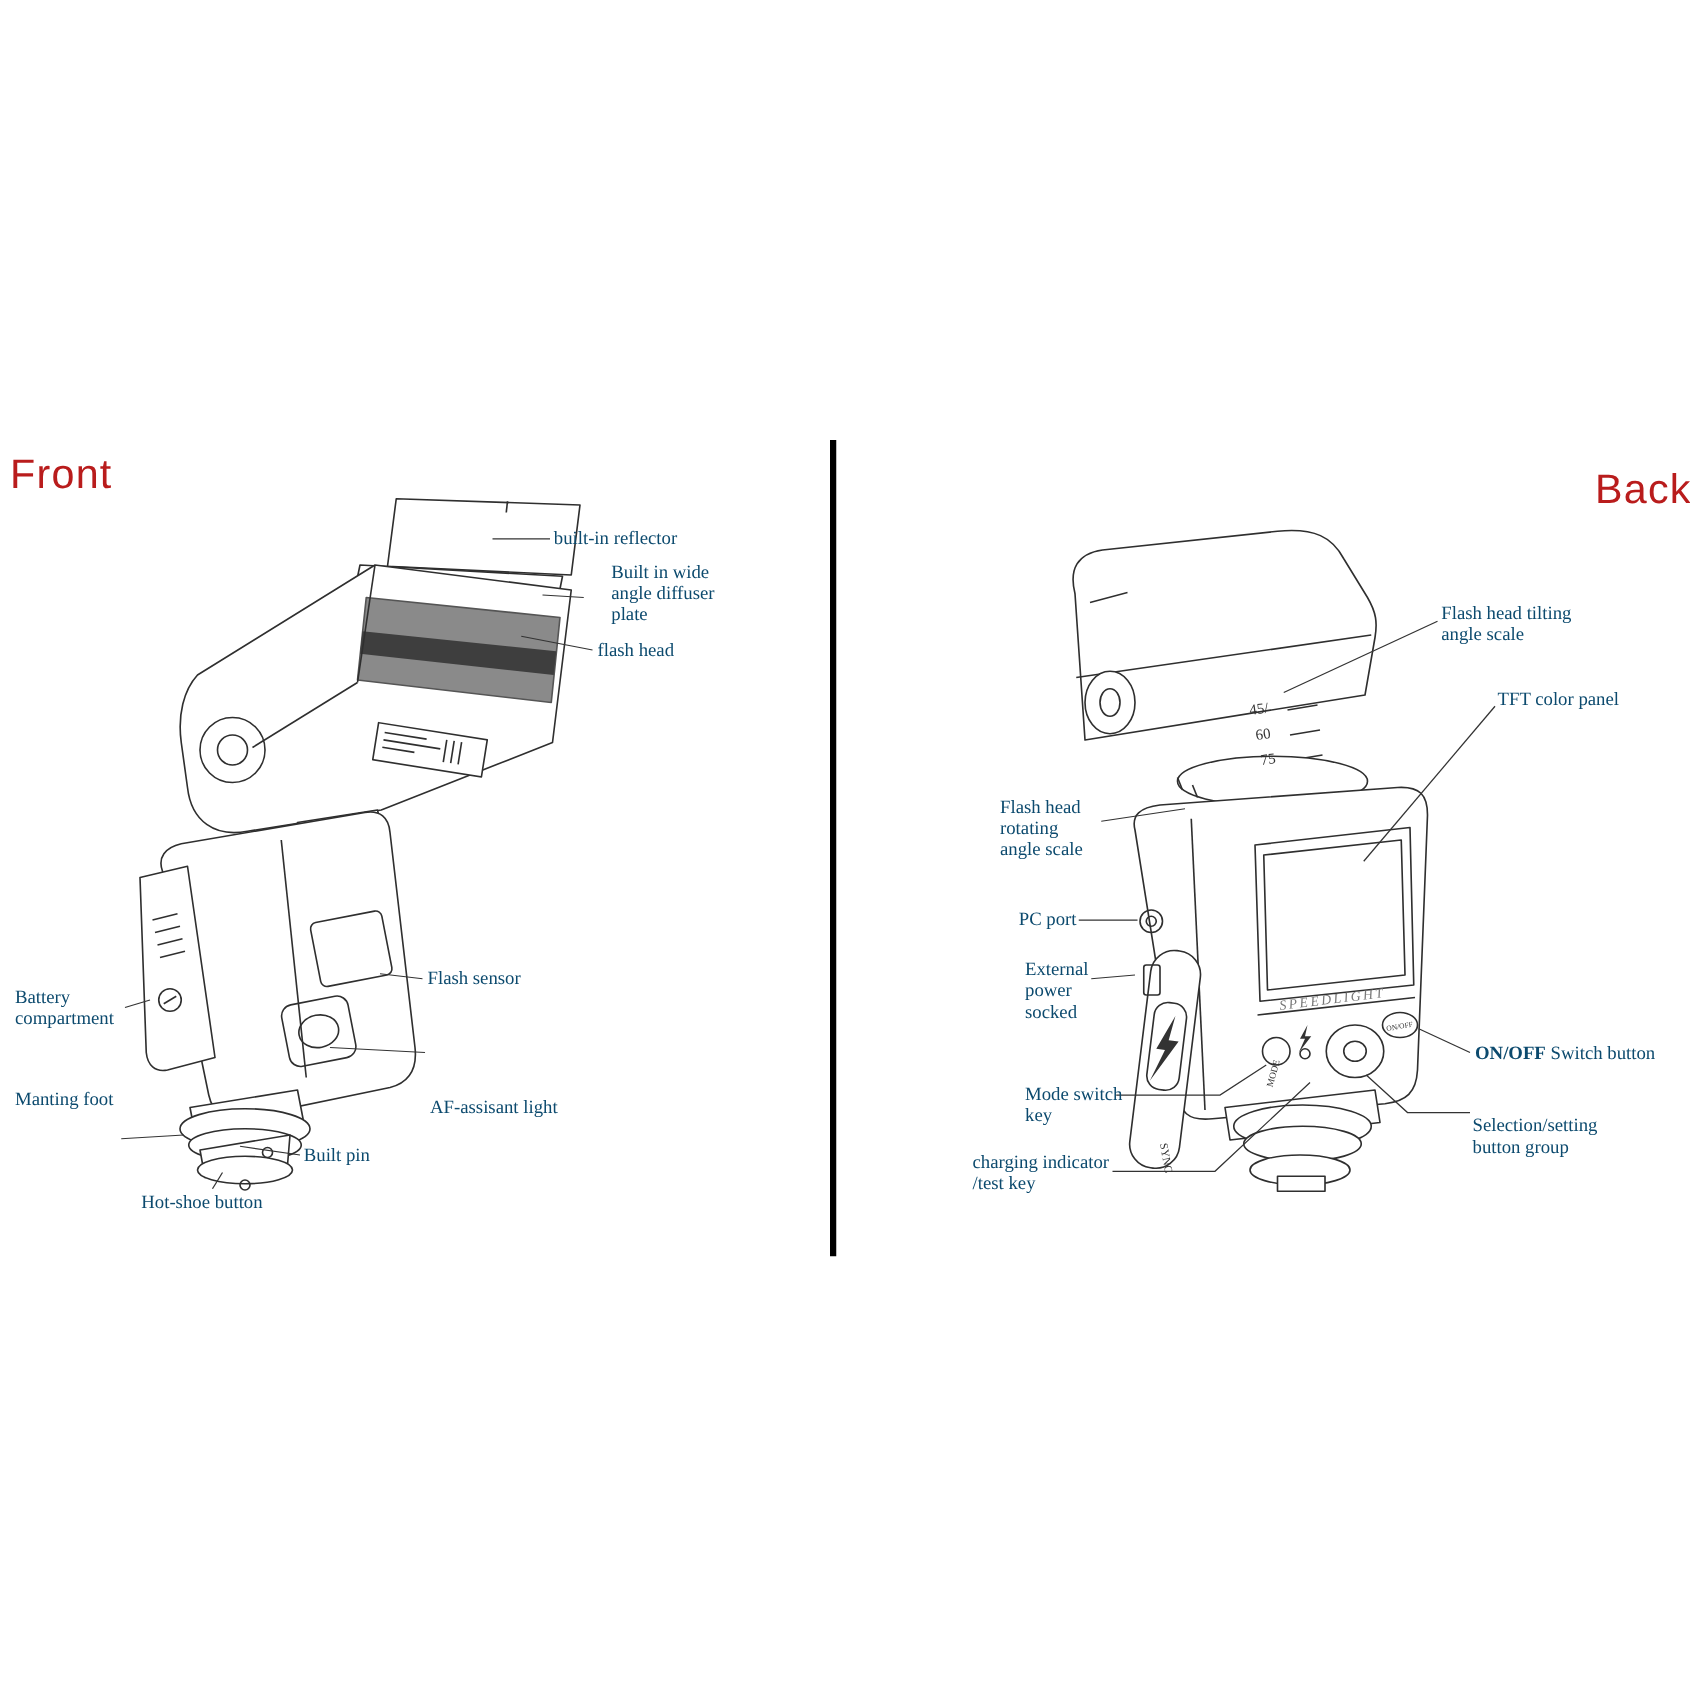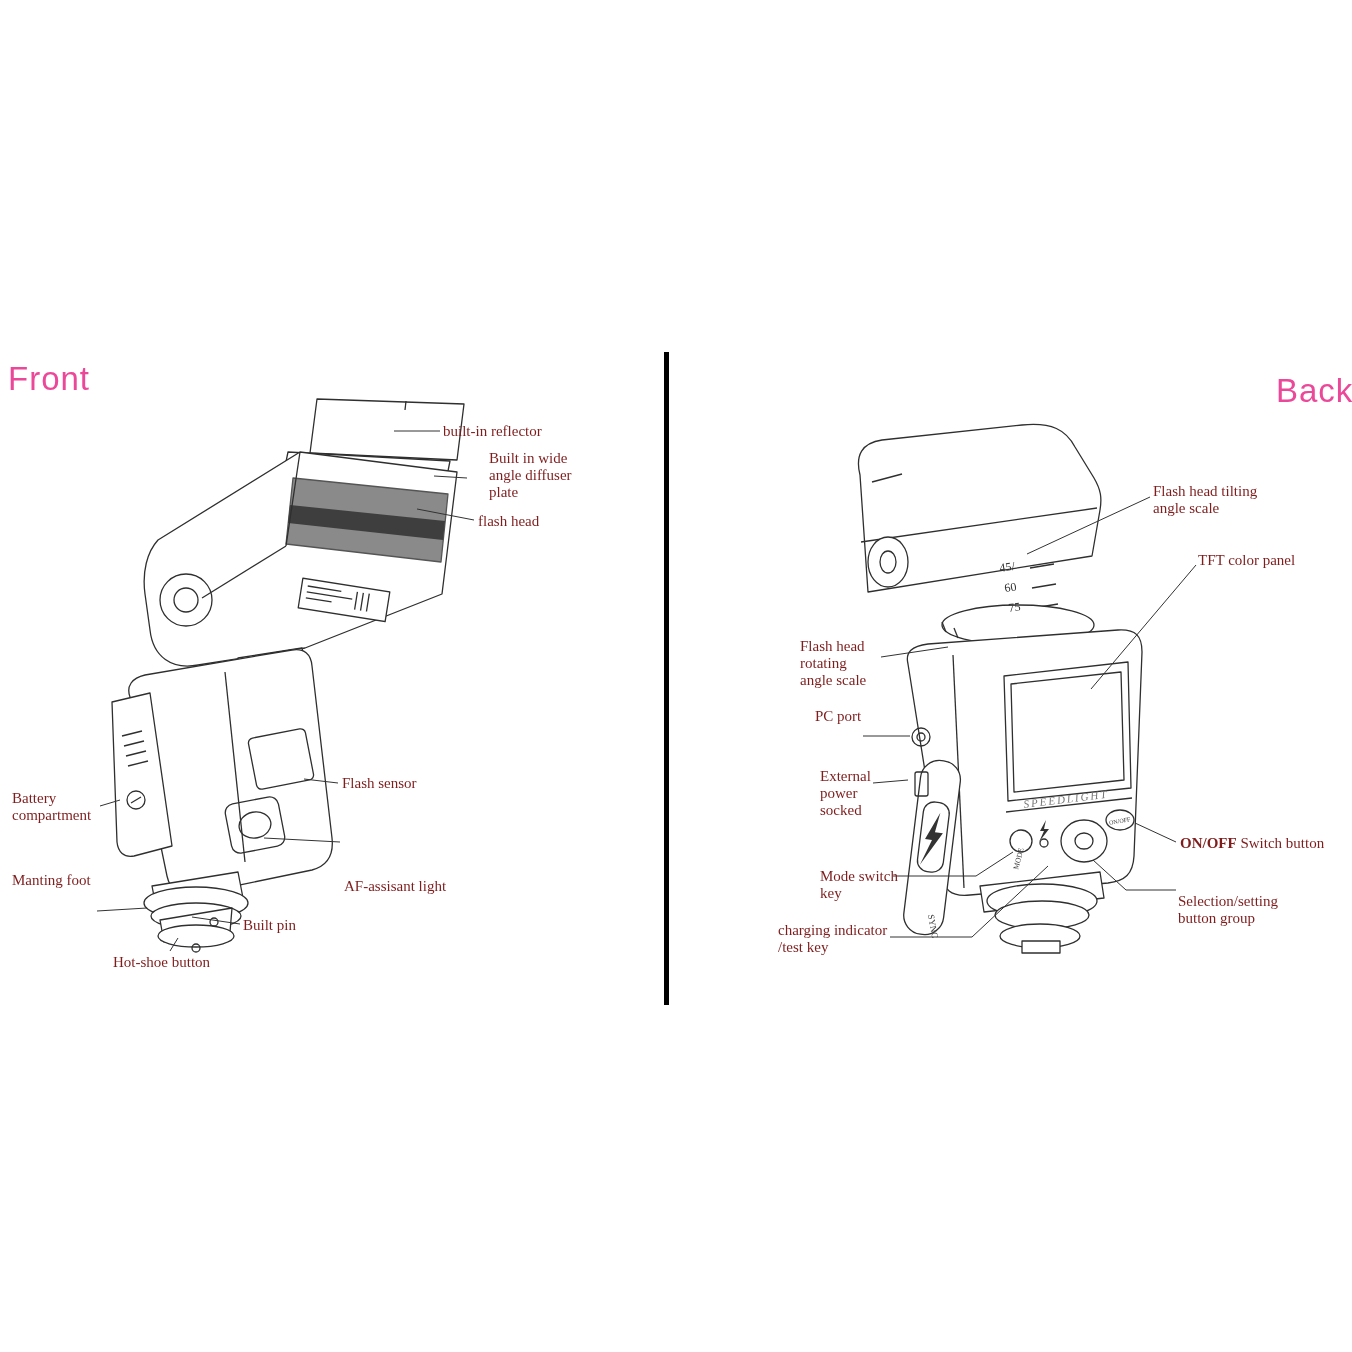--- a/index.html
+++ b/index.html
@@ -1,21 +1,21 @@
 <!DOCTYPE html>
 <html><head>
 <meta charset="utf-8">
 <style>
   html,body{margin:0;padding:0;background:#ffffff;}
   .canvas{position:relative;width:1352px;height:1352px;background:#fff;overflow:hidden;font-family:"Liberation Serif",serif;}
   svg.art{position:absolute;left:0;top:0;display:block;}
-  .heading{position:absolute;font-family:"Liberation Sans",sans-serif;font-size:33px;color:#ec4899;letter-spacing:1px;}
+  .heading{position:absolute;font-family:"Liberation Sans",sans-serif;font-size:33px;color:#b91c1c;letter-spacing:1px;}
   .heading-front{left:8px;top:360px;}
   .heading-back{left:1276px;top:372px;}
-  .lbl{position:absolute;font-size:15px;line-height:17px;color:#7f1d1d;white-space:pre-line;}
+  .lbl{position:absolute;font-size:15px;line-height:17px;color:#0c4a6e;white-space:pre-line;}
   .lbl b{font-weight:bold;}
 </style>
 </head>
 <body>
 
 <div class="canvas">
 
   <svg class="art" width="1352" height="1352" viewBox="0 0 1352 1352">
 
     <rect x="664" y="352" width="5" height="653" fill="#000"></rect>
@@ -174,21 +174,21 @@
   <div class="lbl" style="left:12px;top:872px">Manting foot</div>
   <div class="lbl" style="left:243px;top:917px">Built pin</div>
   <div class="lbl" style="left:113px;top:954px">Hot-shoe button</div>
 
   <div class="lbl" style="left:1153px;top:483px">Flash head tilting
 angle scale</div>
   <div class="lbl" style="left:1198px;top:552px">TFT color panel</div>
   <div class="lbl" style="left:800px;top:638px">Flash head
 rotating
 angle scale</div>
-  <div class="lbl" style="left:815px;top:708px">PC port</div>
+  <div class="lbl" style="left:815px;top:728px">PC port</div>
   <div class="lbl" style="left:820px;top:768px">External
 power
 socked</div>
   <div class="lbl" style="left:820px;top:868px">Mode switch
 key</div>
   <div class="lbl" style="left:778px;top:922px">charging indicator
 /test key</div>
   <div class="lbl" style="left:1180px;top:835px"><b>ON/OFF</b><span> Switch button</span></div>
   <div class="lbl" style="left:1178px;top:893px">Selection/setting
 button group</div>

